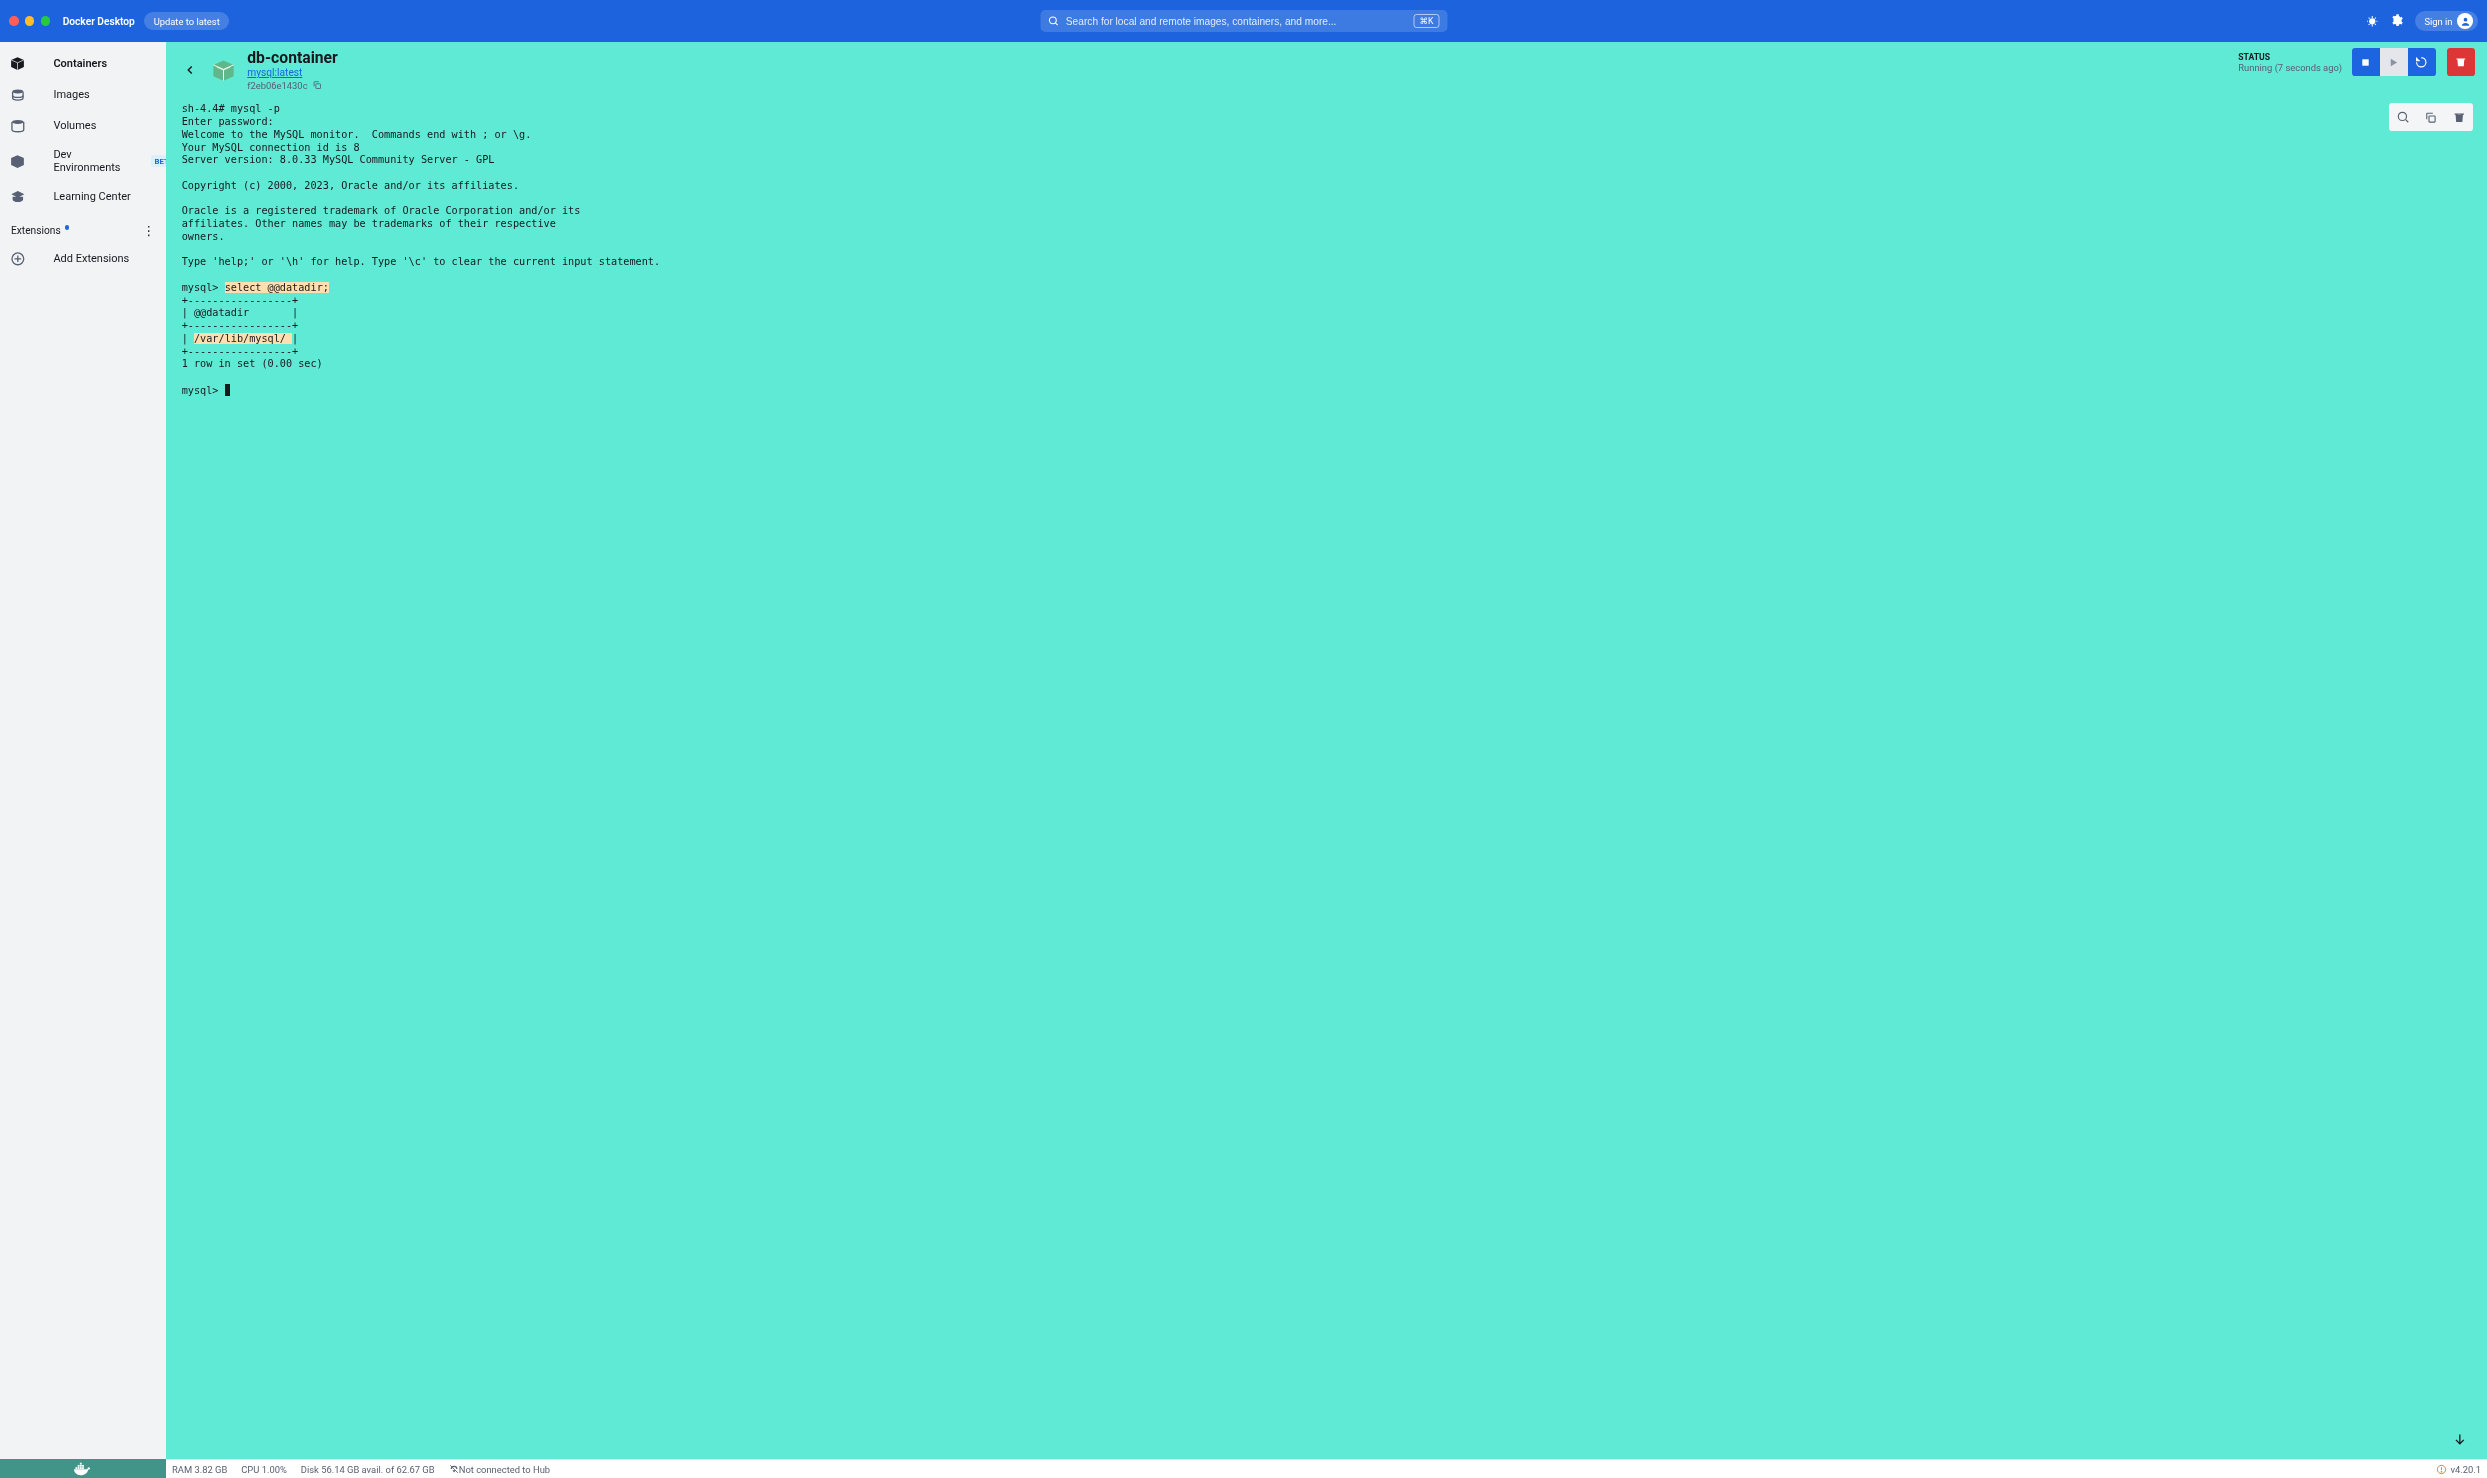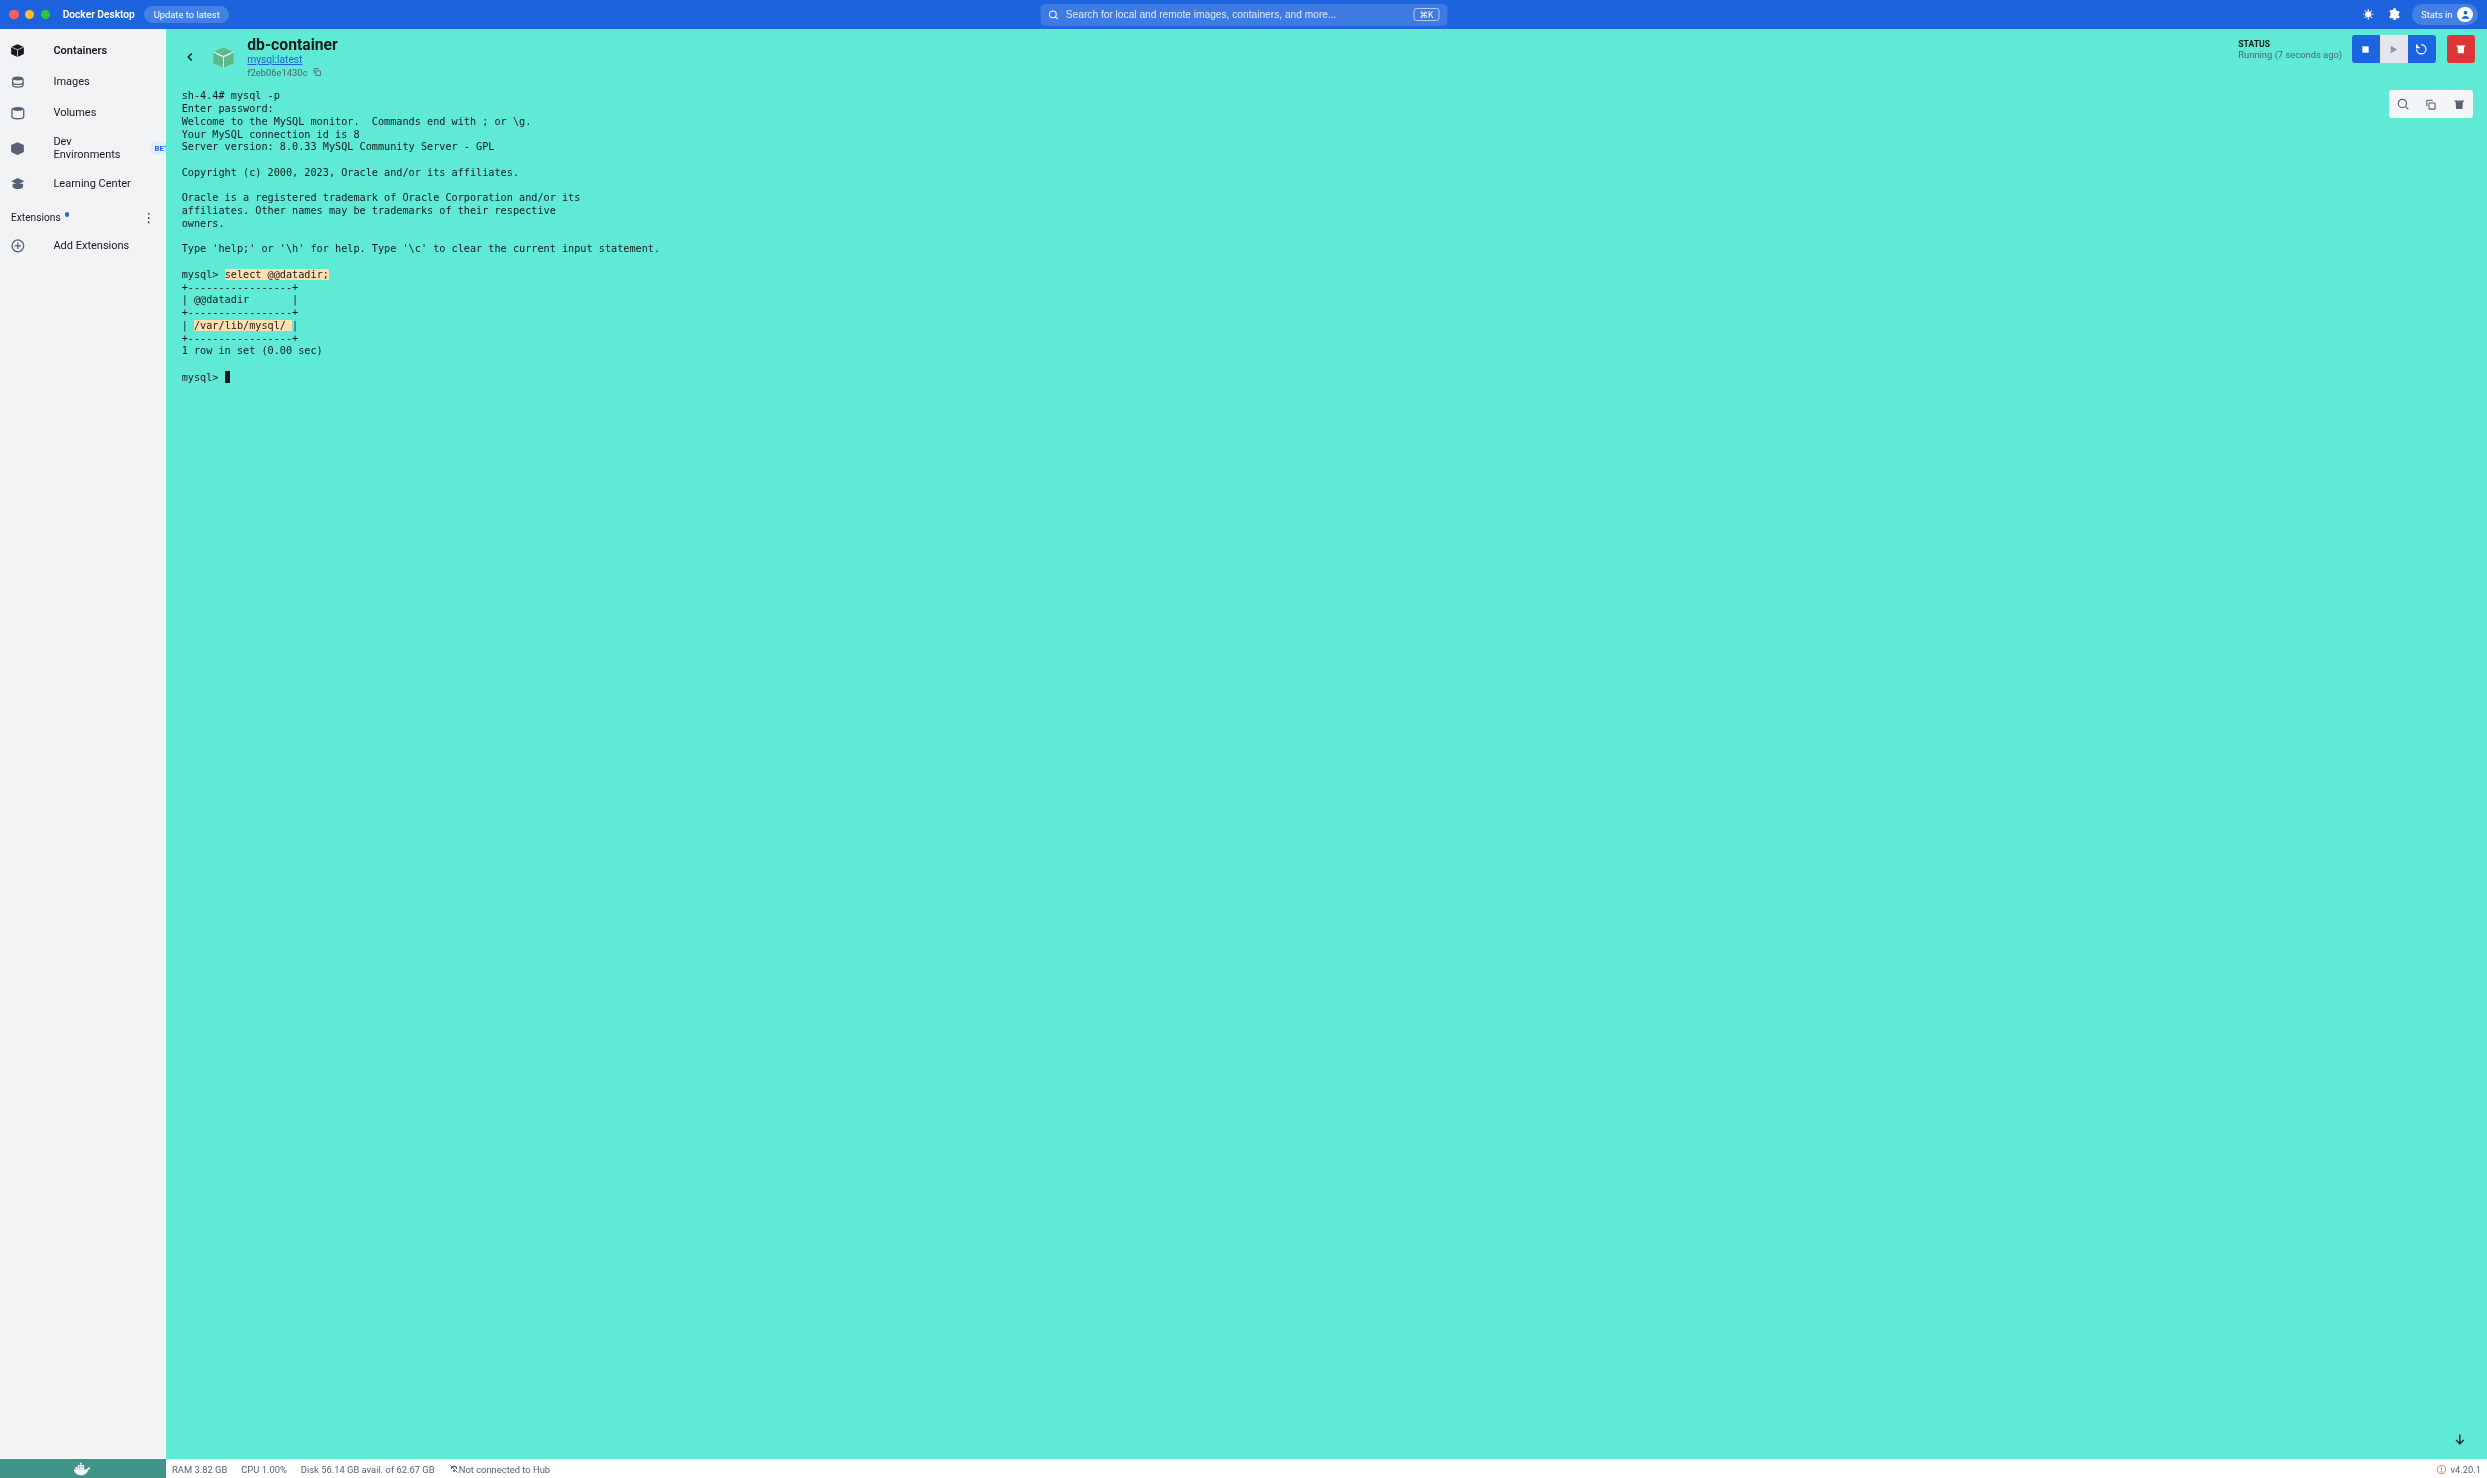--- a/index.html
+++ b/index.html
@@ -1,20 +1,20 @@
 <!DOCTYPE html>
 <html><head>
 <meta charset="utf-8">
 <style>
   * { box-sizing: border-box; margin: 0; padding: 0; }
   html, body { height: 100%; font-family: -apple-system, BlinkMacSystemFont, "Segoe UI", Roboto, sans-serif; font-size: 10.2px; color: #17191e; }
   body { display: flex; flex-direction: column; overflow: hidden; }
 
   
-  .titlebar { height: 29px; background: #1c63dd; display: flex; align-items: center; padding: 0 9.4px; color: #fff; position: relative; }
+  .titlebar { height: 42px; background: #1c63dd; display: flex; align-items: center; padding: 0 9.4px; color: #fff; position: relative; }
   .traffic-lights { display: flex; gap: 6.3px; margin-right: 12.5px; }
   .tl { width: 9.4px; height: 9.4px; border-radius: 50%; }
   .tl.red { background: #ff5f57; }
   .tl.yellow { background: #febc2e; }
   .tl.green { background: #28c840; }
   .app-title { font-size: 10.2px; font-weight: 600; margin-right: 9.4px; }
   .update-pill { background: rgba(255,255,255,0.18); padding: 3.1px 9.4px; border-radius: 11px; font-size: 9.4px; cursor: pointer; }
   .search-wrap { position: absolute; left: 50%; transform: translateX(-50%); display: flex; align-items: center; background: rgba(255,255,255,0.15); border-radius: 4.7px; height: 22px; width: 407px; padding: 0 7.8px; }
   .search-wrap input { flex: 1; background: transparent; border: none; outline: none; color: #fff; font-size: 10.2px; }
   .search-wrap input::placeholder { color: rgba(255,255,255,0.85); }
@@ -116,21 +116,21 @@
           <line x1="5" y1="19" x2="7" y2="17" stroke="white" stroke-width="2"></line>
           <line x1="17" y1="7" x2="19" y2="5" stroke="white" stroke-width="2"></line>
         </svg>
     </span>
     <span class="title-icon">
       <svg width="13.3" height="13.3" viewBox="0 0 24 24" fill="white">
           <path d="M12 8a4 4 0 100 8 4 4 0 000-8zm9 4a7.9 7.9 0 00-.2-1.8l2.2-1.7-2-3.4-2.6 1A8 8 0 0016 3.2L15.6.5h-4L11.2 3.2a8 8 0 00-2.4 1l-2.6-1-2 3.4 2.2 1.7A7.9 7.9 0 006.2 12c0 .6.1 1.2.2 1.8l-2.2 1.7 2 3.4 2.6-1a8 8 0 002.4 1l.4 2.7h4l.4-2.7a8 8 0 002.4-1l2.6 1 2-3.4-2.2-1.7c.1-.6.2-1.2.2-1.8z"></path>
         </svg>
     </span>
     <div class="signin-pill">
-      <span>Stats in</span>
+      <span>Sign in</span>
       <span class="avatar">
         <svg width="11" height="11" viewBox="0 0 24 24" fill="#1c63dd">
             <circle cx="12" cy="8" r="4"></circle>
             <path d="M4 21c0-4 4-6 8-6s8 2 8 6"></path>
           </svg>
       </span>
     </div>
   </div>
 </div>
 

